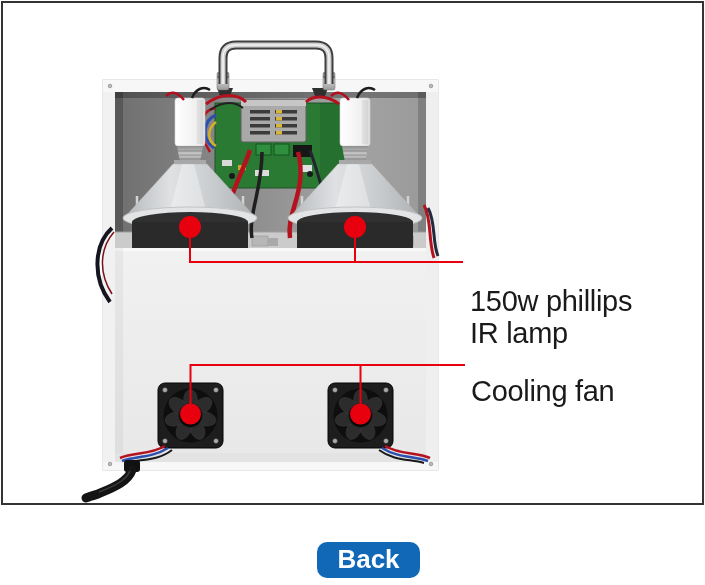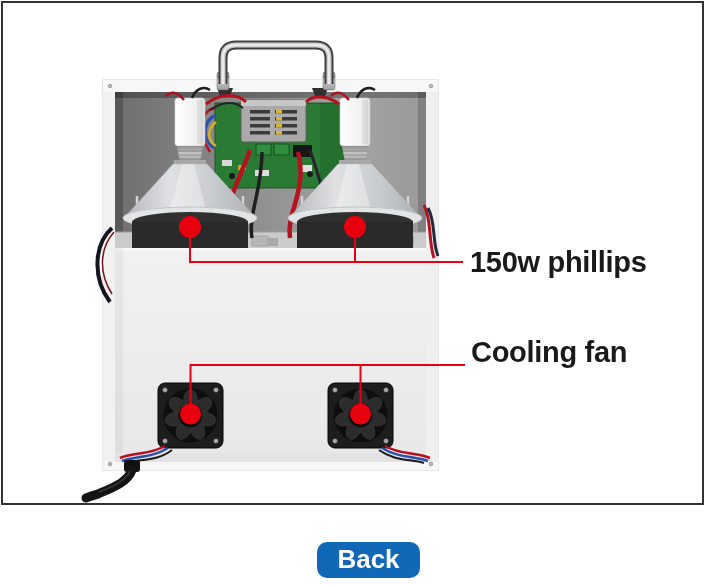--- a/index.html
+++ b/index.html
@@ -9,21 +9,21 @@
   }
   .photo-frame{
     position:absolute;left:1px;top:1px;width:699px;height:500px;
     border:2px solid var(--frame-border,#333);background:#ffffff;
   }
   .illustration{position:absolute;left:0;top:0;pointer-events:none;}
   .ann-line{stroke:var(--annotation-red,#e8000f);stroke-width:2;fill:none;}
   .ann-dot{fill:var(--annotation-red,#e8000f);}
   .label{
     position:absolute;color:#1a1a1a;font-size:29px;line-height:32px;
-    font-weight:700;letter-spacing:-0.3px;white-space:nowrap;
+    font-weight:400;letter-spacing:-0.3px;white-space:nowrap;margin-top:39px;
   }
   .label-lamp{left:470px;top:246px;}
   .label-fan{left:471px;top:336px;}
   .back-btn{
     position:absolute;left:317px;top:542px;width:103px;height:36px;
     background:var(--button-blue,#1068b7);border:none;border-radius:10px;
     color:#ffffff;font-family:"Liberation Sans",sans-serif;font-size:26px;
     font-weight:600;display:flex;align-items:center;justify-content:center;
     cursor:pointer;padding:0 0 2px 0;
   }
@@ -238,16 +238,17 @@
     <line class="ann-line" x1="360.5" y1="414" x2="360.5" y2="365"></line>
     <circle class="ann-dot" cx="190" cy="227" r="11"></circle>
     <circle class="ann-dot" cx="355" cy="227" r="11"></circle>
     <circle class="ann-dot" cx="190.5" cy="414" r="10.5"></circle>
     <circle class="ann-dot" cx="360.5" cy="414" r="10.5"></circle>
   </g>
 </svg>
 
 <div class="label label-lamp">
   <div>150w phillips</div>
+  <div>IR lamp</div>
 </div>
 <div class="label label-fan">Cooling fan</div>
 
 <button class="back-btn">Back</button>
 
 </body></html>

